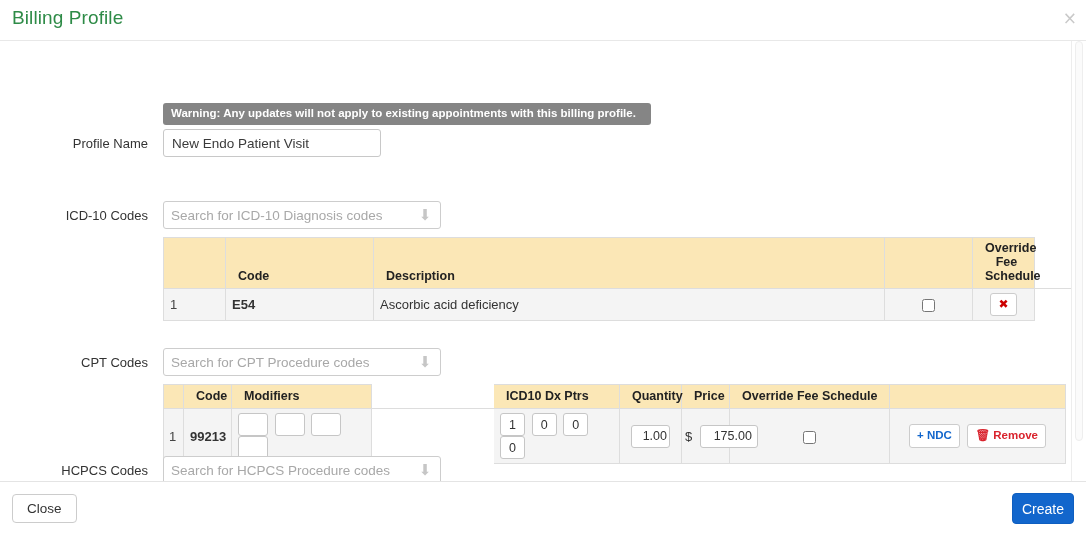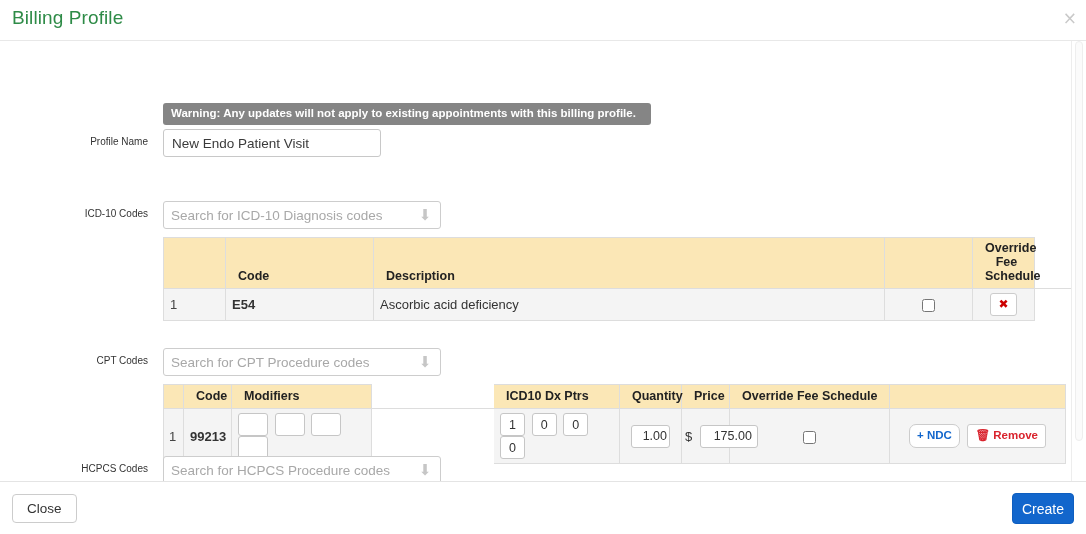--- a/index.html
+++ b/index.html
@@ -67,21 +67,21 @@
     position: absolute;
     top: 0; left: 3px; width: 8px; height: 400px;
     background: #fbfbfb;
     border: 1px solid #eee;
     border-radius: 4px;
   }
 
   .field-label {
     position: absolute;
     text-align: right;
-    font-size: 10px;
+    font-size: 13px;
     color: #333;
     white-space: nowrap;
   }
 
   
   .text-input {
     position: absolute;
     border: 1px solid #c8c8c8;
     border-radius: 3px;
     background: #fff;
@@ -213,21 +213,21 @@
     background: #fff;
     border-radius: 3px;
     font-size: 11.5px;
     font-weight: bold;
     line-height: 1;
     padding: 5px 7px 6px 7px;
     cursor: pointer;
     font-family: "Liberation Sans", sans-serif;
     white-space: nowrap;
   }
-  .btn-sm.ndc { color: #1266cc; border-radius: 7px; }
+  .btn-sm.ndc { color: #1266cc; }
   .btn-sm.remove { color: #d9232d; margin-left: 4px; }
 
   
   .modal-footer {
     position: relative;
     flex: 0 0 53px;
     height: 53px;
     border-top: 1px solid #e4e4e4;
     background: #fff;
   }

